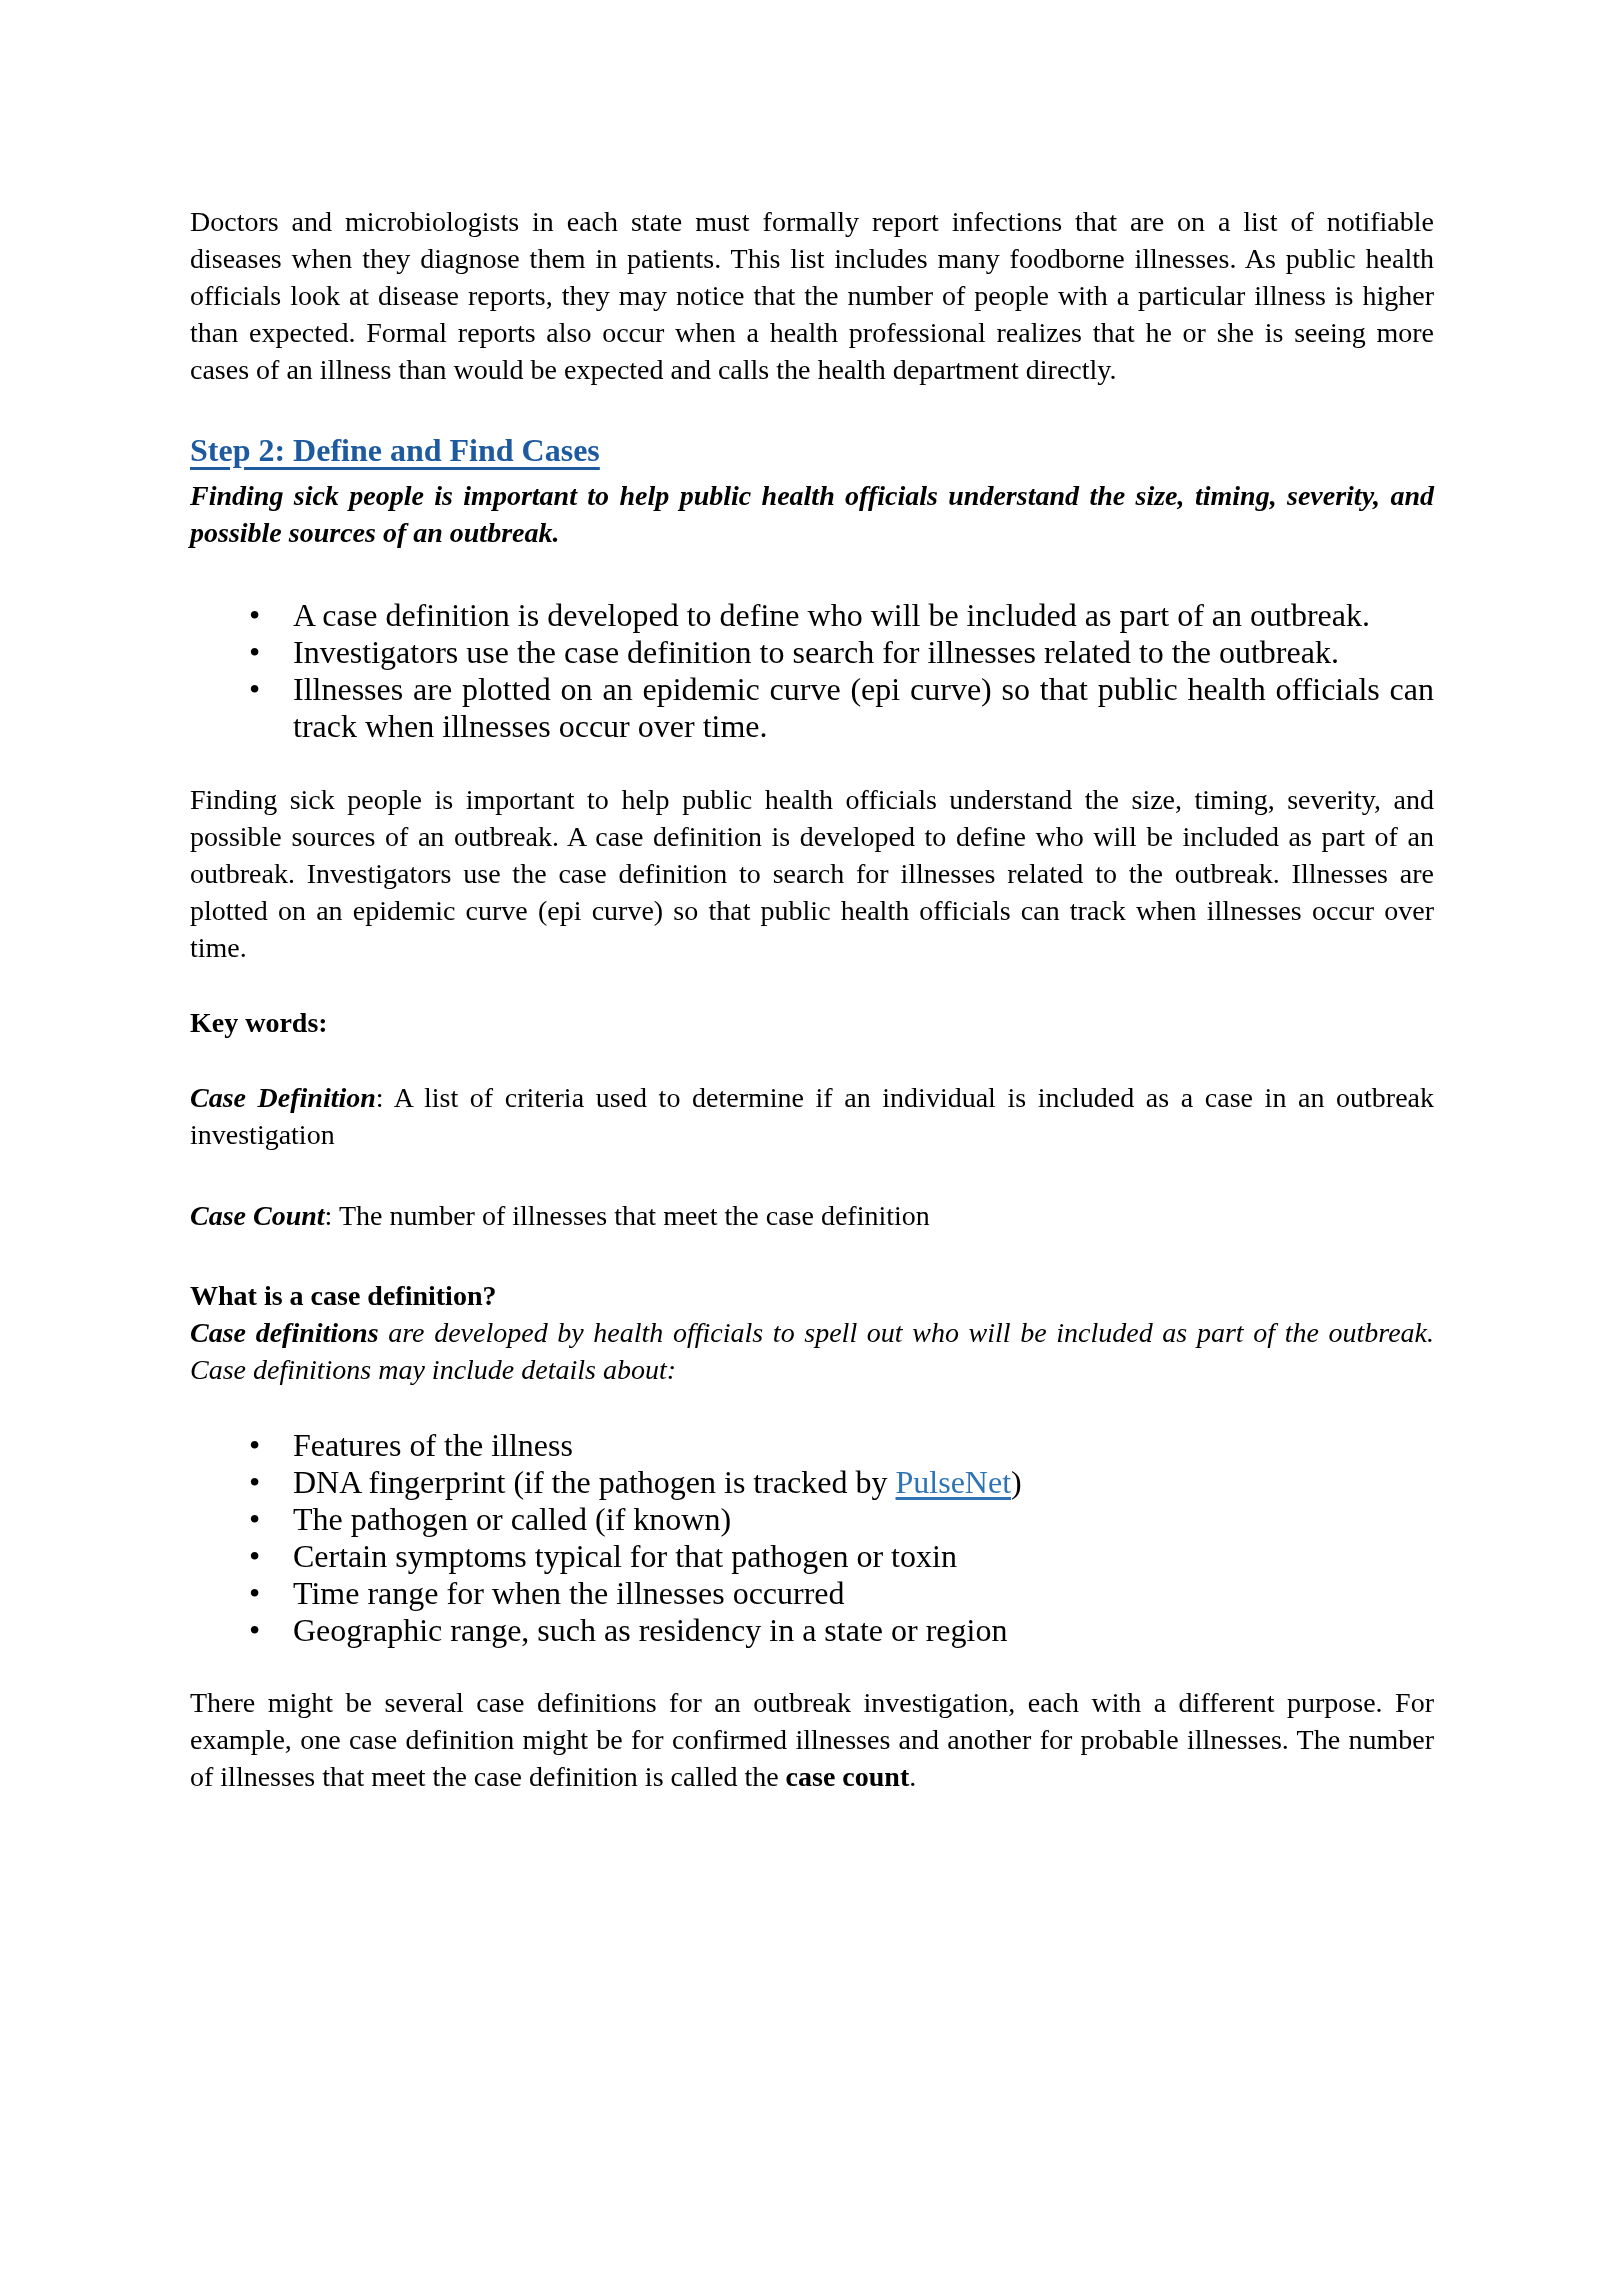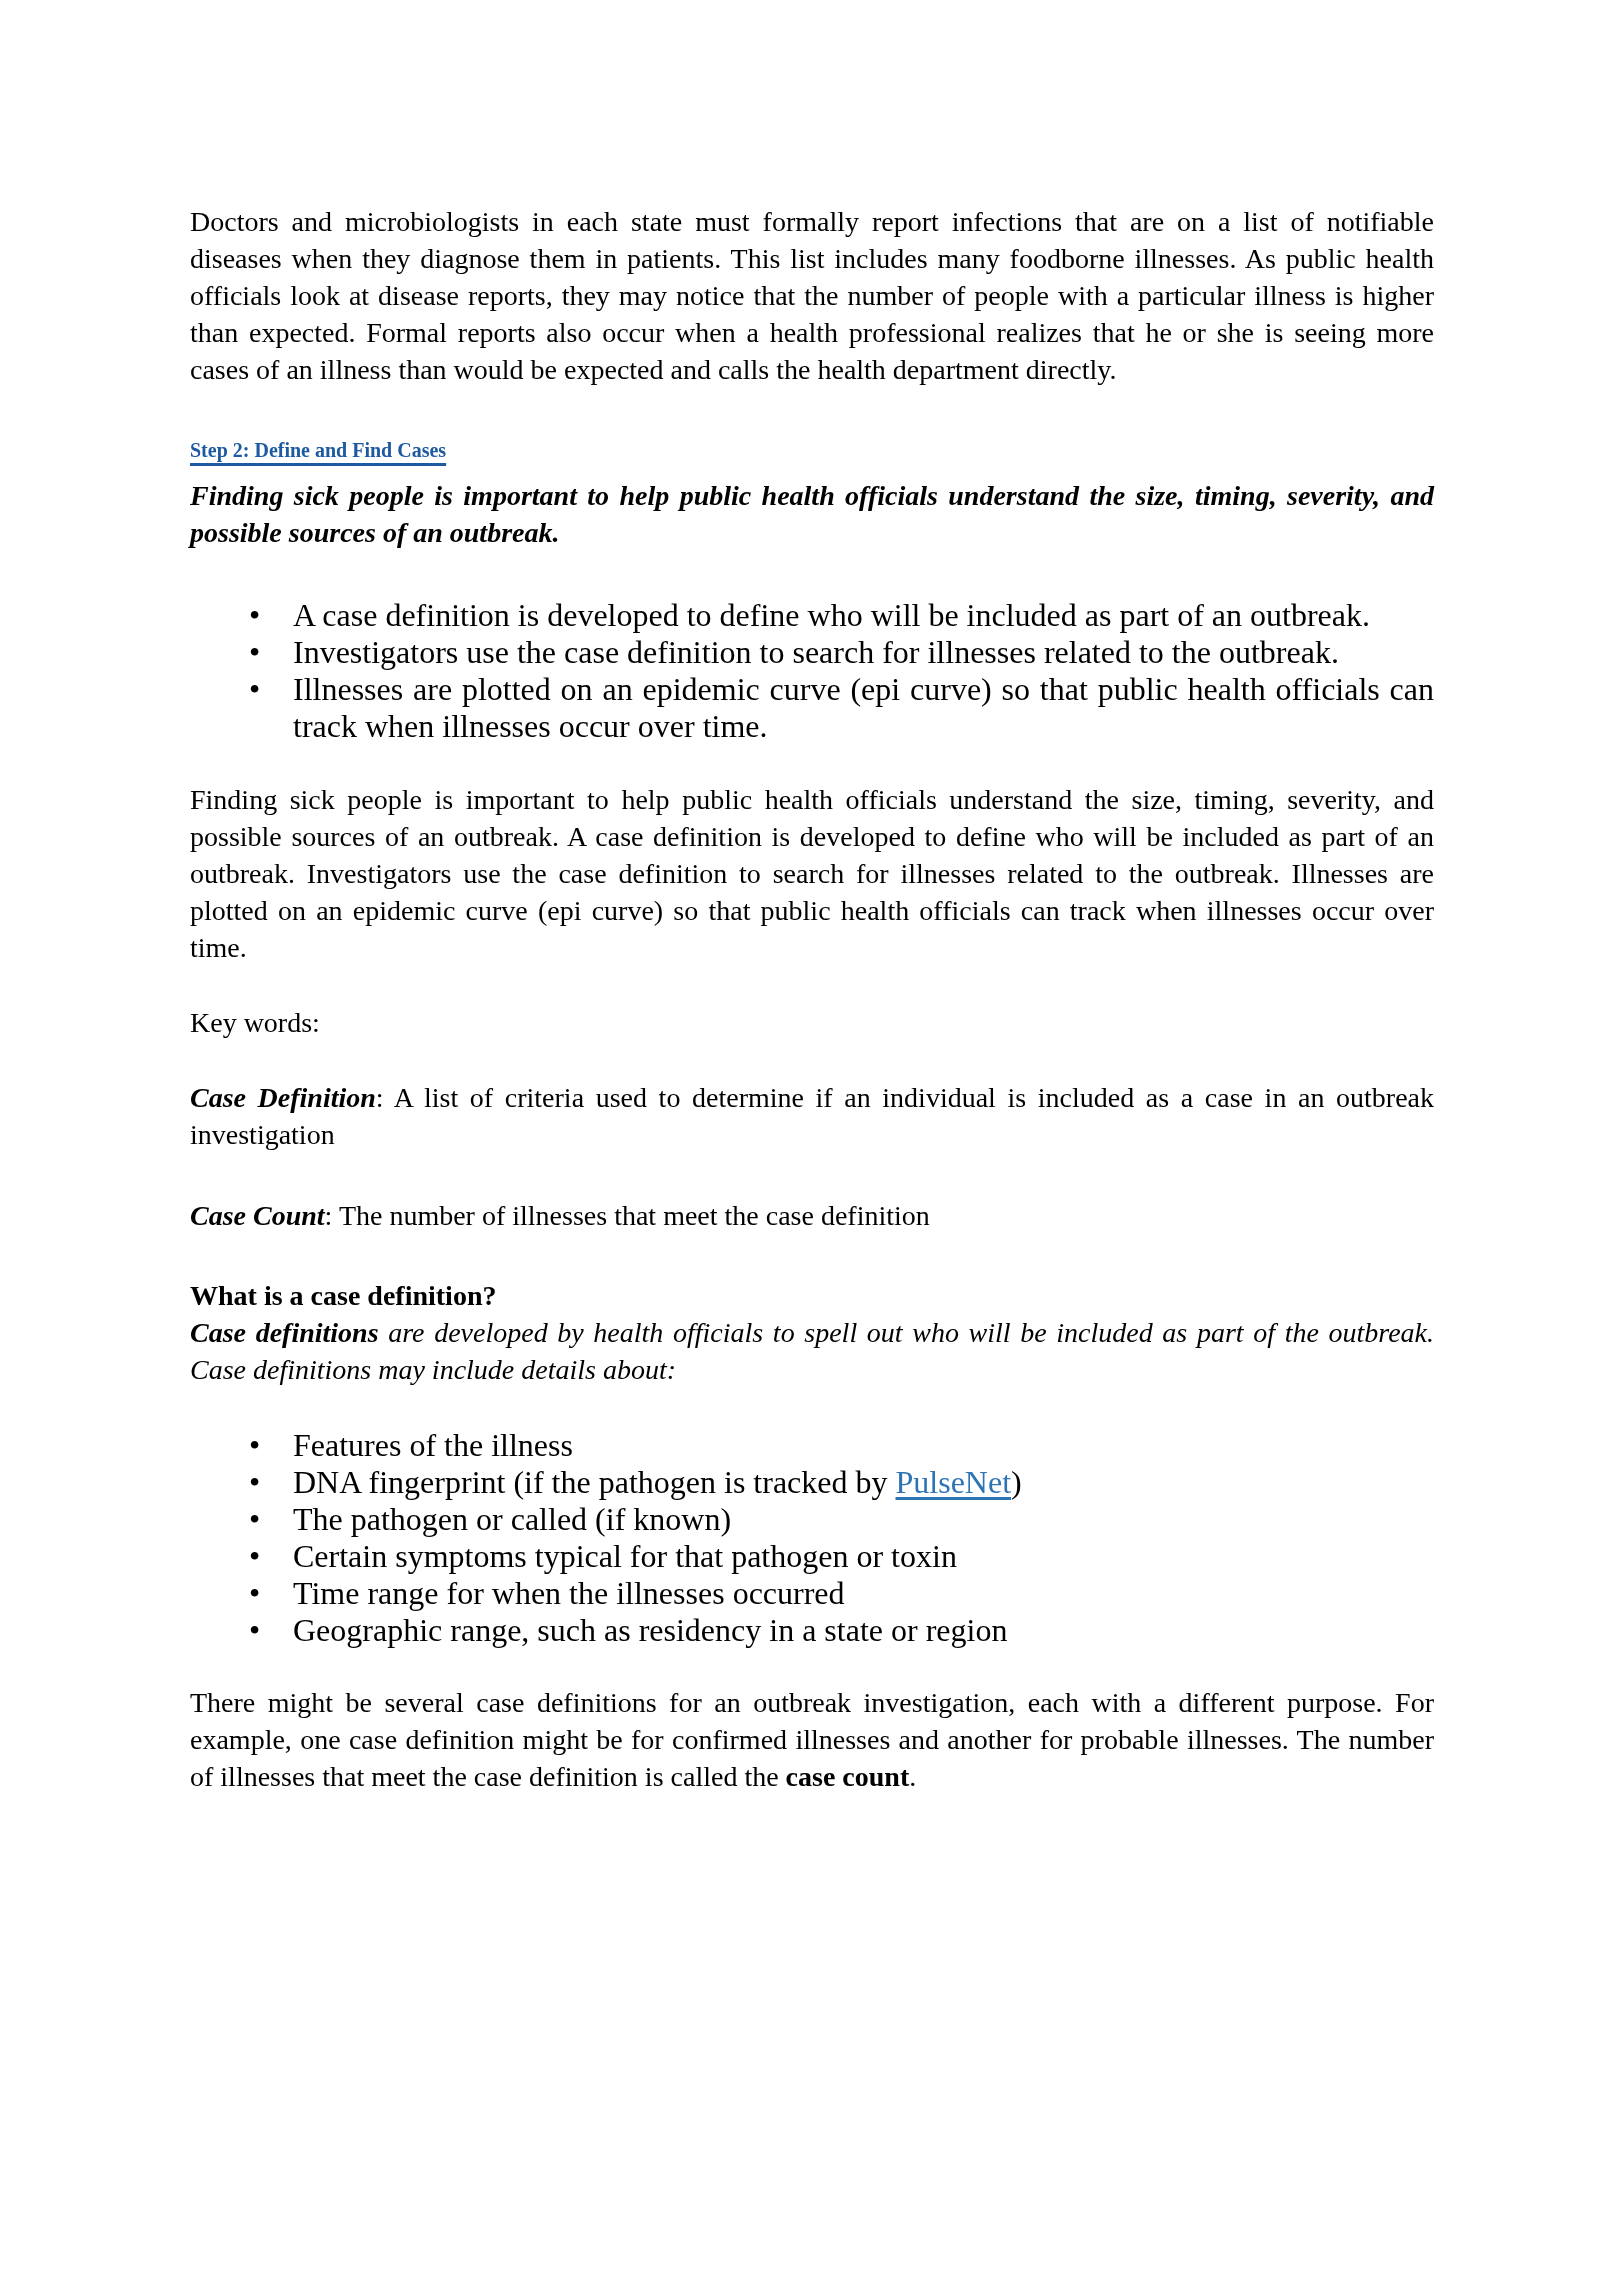--- a/index.html
+++ b/index.html
@@ -23,21 +23,21 @@
     top:203px;
     width:1244px;
   }
   .para{
     font-size:28px;
     line-height:37px;
     text-align:justify;
   }
   .p1{margin-bottom:44px;}
   .step-heading{
-    font-size:20px;
+    font-size:32px;
     line-height:37px;
     font-weight:bold;
     color:var(--heading-blue);
     margin-bottom:8px;
   }
   .step-heading a{
     color:var(--heading-blue);
     text-decoration:underline;
     text-decoration-thickness:3.2px;
     text-underline-offset:5.5px;
@@ -58,21 +58,21 @@
     line-height:37px;
     text-align:justify;
   }
   ul.doc-list .bullet{
     position:absolute;
     left:59px;
     top:0;
     font-size:32px;
   }
   .p2{margin-bottom:38px;}
-  .keywords{font-weight:normal;margin-bottom:38px;}
+  .keywords{font-weight:bold;margin-bottom:38px;}
   .def-1{margin-bottom:44px;}
   .def-2{margin-bottom:43px;}
   .term{font-weight:bold;font-style:italic;}
   .term-blue{font-weight:bold;color:var(--link-blue);}
   .subhead{font-weight:bold;}
   .casedefs{margin-bottom:39px;font-style:italic;}
   ul.second-list{margin-bottom:35px;}
   a.doc-link{
     color:var(--link-blue);
     text-decoration:underline;

